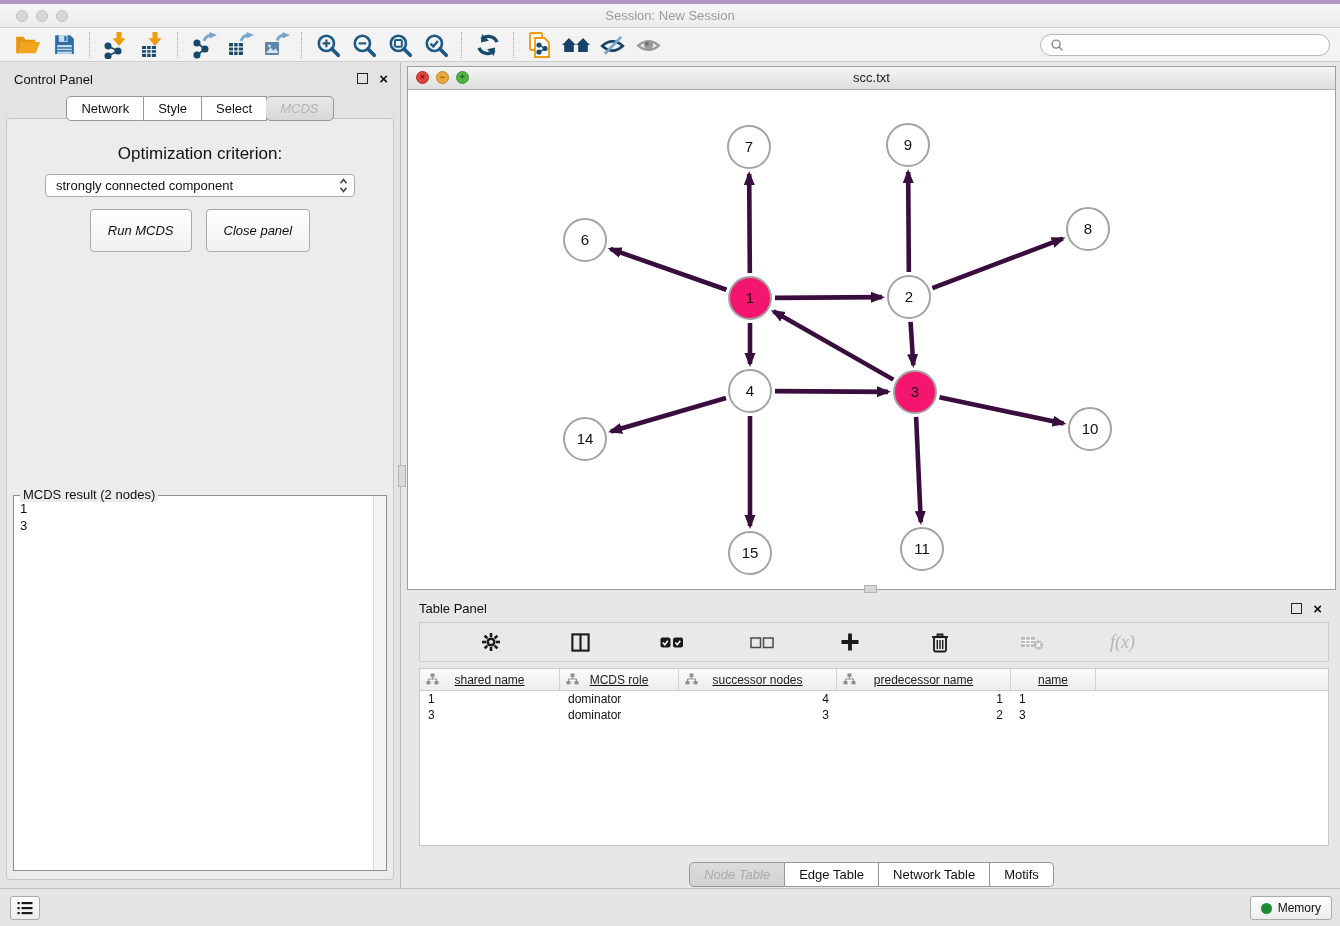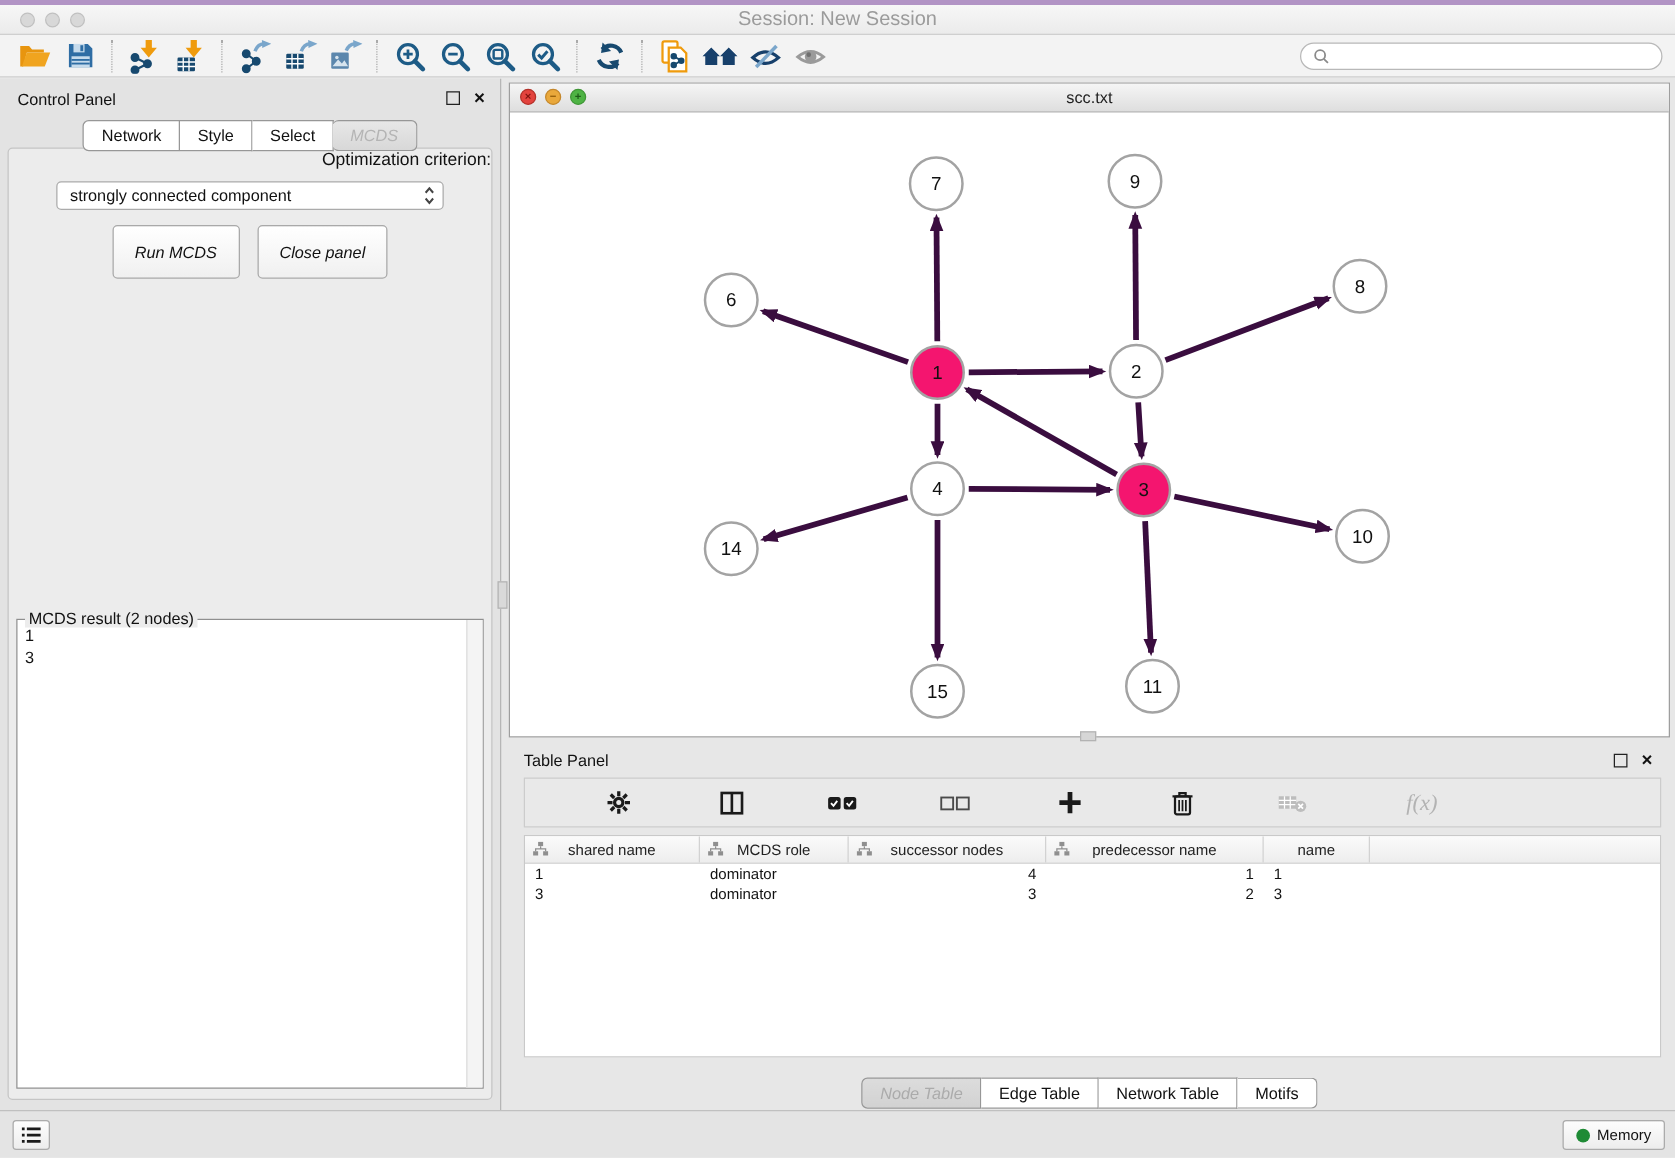--- a/index.html
+++ b/index.html
@@ -4,42 +4,42 @@
 <style>
   html,body{margin:0;padding:0;background:#e7e7e7;}
   #app{position:relative;width:1340px;height:926px;background:#e7e7e7;overflow:hidden;
        font-family:"Liberation Sans",sans-serif;color:#111;}
   
   .top-strip{position:absolute;top:0;left:0;width:100%;height:4px;background:#b294c5;}
   .titlebar{position:absolute;top:4px;left:0;width:100%;height:24px;
             background:linear-gradient(#f7f7f7,#ebebeb);border-bottom:1px solid #cfcfcf;box-sizing:border-box;}
   .tl-group{position:absolute;left:16px;top:6px;display:flex;gap:8px;}
   .tl{width:12px;height:12px;border-radius:50%;background:#d8d8d8;border:1px solid #c0c0c0;box-sizing:border-box;}
-  .main-title{text-align:center;line-height:23px;font-size:16px;color:#9b9b9b;}
+  .main-title{text-align:center;line-height:23px;font-size:13px;color:#9b9b9b;}
   .toolbar{position:absolute;top:28px;left:0;width:100%;height:34px;background:#f3f3f3;
            border-bottom:1px solid #cecece;display:flex;align-items:center;padding:0 10px;box-sizing:border-box;}
   .tbtn{width:36px;height:30px;display:flex;align-items:center;justify-content:center;flex:0 0 auto;}
   .tsep{width:1px;height:26px;border-left:1px dotted #aaa;margin:0 7px;flex:0 0 auto;}
   .searchbox{margin-left:auto;width:290px;height:22px;background:#fff;border:1px solid #b8b8b8;border-radius:12px;
              display:flex;align-items:center;padding:0 8px;gap:5px;box-sizing:border-box;}
   .searchbox input{border:none;outline:none;flex:1;font-size:12px;background:transparent;font-family:inherit;}
   
   .control-panel{position:absolute;left:0;top:63px;width:401px;height:825px;background:#e3e3e3;
                  border-right:1px solid #b6b6b6;box-sizing:border-box;}
   .cp-title{position:absolute;left:14px;top:9px;font-size:13px;}
   .panel-icons{position:absolute;right:12px;top:8px;display:flex;gap:11px;align-items:center;}
   .restore-box{width:9px;height:9px;border:1.5px solid #222;}
   .close-x{font-size:15px;font-weight:bold;line-height:1;color:#111;}
   .cp-tabs{position:absolute;top:33px;left:0;right:0;display:flex;justify-content:center;z-index:2;}
   .tab{background:#fff;border:1px solid #979797;border-left:none;padding:4px 14px;font-size:13px;color:#111;}
   .tab.first{border-left:1px solid #979797;border-top-left-radius:5px;border-bottom-left-radius:5px;}
   .tab.sel-gray{background:linear-gradient(#e7e7e7,#d8d8d8);color:#b4b4b4;border-radius:5px;margin-left:-1px;font-style:italic;}
   .cp-body{position:absolute;left:6px;right:6px;top:55px;bottom:8px;background:#ececec;
            border:1px solid #c5c5c5;border-radius:4px;}
-  .opt-label{text-align:right;font-size:14px;}
+  .opt-label{text-align:center;margin-top:25px;font-size:17px;}
   .combo{margin:10px auto 0;width:310px;height:23px;background:#fff;border:1px solid #ababab;border-radius:4px;
          display:flex;align-items:center;box-sizing:border-box;padding:0 6px 0 10px;}
   .combo-text{flex:1;font-size:13px;}
   .btn-row{display:flex;justify-content:center;gap:14px;margin-top:12px;}
   .pbtn{background:linear-gradient(#ffffff,#f0f0f0);border:1px solid #a9a9a9;border-radius:4px;
         font-size:13px;padding:13px 17px;color:#111;font-style:italic;}
   .fieldset{position:absolute;left:6px;right:6px;top:376px;bottom:8px;border:1px solid #8f8f8f;background:#fff;}
   .fieldset-legend{position:absolute;top:-9px;left:6px;background:#ececec;padding:0 3px;font-size:13px;color:#111;text-align:center;}
   .result-text{position:absolute;left:6px;top:4px;right:18px;bottom:2px;font-size:13px;line-height:17px;
                white-space:pre;color:#111;overflow:hidden;}
@@ -56,25 +56,25 @@
   .tl2.green{background:#4eb344;border:1px solid #3f9636;color:#1d5c18;}
   .nw-title{text-align:center;line-height:21px;font-size:13px;color:#222;}
   #graph-svg{display:block;}
   .v-handle{position:absolute;left:398px;top:465px;width:8px;height:22px;background:#d9d9d9;border:1px solid #b3b3b3;box-sizing:border-box;}
   .h-handle{position:absolute;left:864px;top:585px;width:13px;height:8px;background:#d6d6d6;border:1px solid #b3b3b3;box-sizing:border-box;}
   
   .table-panel{position:absolute;left:407px;top:596px;width:929px;height:292px;}
   .tp-title{position:absolute;left:12px;top:5px;font-size:13px;}
   .tp-toolbar{position:absolute;left:12px;right:7px;top:26px;height:40px;background:#e9e9e9;border:1px solid #cccccc;
               display:flex;align-items:center;gap:16px;padding:0 12px;box-sizing:border-box;}
-  .tpbtn{width:26px;height:26px;display:flex;align-items:center;justify-content:flex-end;margin-left:48px;}
+  .tpbtn{width:26px;height:26px;display:flex;align-items:center;justify-content:flex-start;margin-left:48px;}
   .fx{font-family:"Liberation Serif",serif;font-style:italic;color:#b3b3b3;font-size:18px;}
   .tp-table{position:absolute;left:12px;right:7px;top:72px;height:178px;background:#fff;border:1px solid #c9c9c9;
             box-sizing:border-box;overflow:hidden;}
-  .thead{display:flex;height:21px;border-bottom:1px solid #cdcdcd;background:linear-gradient(#fbfbfb,#ededed);}
+  .thead{display:flex;height:21px;border-bottom:1px solid #cdcdcd;background:linear-gradient(#fbfbfb,#ededed);text-decoration:underline;}
   .th{position:relative;display:flex;align-items:center;justify-content:center;font-size:12px;color:#222;
       border-right:1px solid #d2d2d2;box-sizing:border-box;flex:0 0 auto;}
   .th .treeicon{position:absolute;left:6px;top:4px;}
   .w0{width:140px}.w1{width:119px}.w2{width:158px}.w3{width:174px}.w4{width:85px}
   .trow{display:flex;height:16px;font-size:12px;color:#111;}
   .td{box-sizing:border-box;padding:0 8px;line-height:16px;flex:0 0 auto;}
   .td.right{text-align:right;}
   .tp-tabs{position:absolute;left:0;right:0;top:266px;display:flex;justify-content:center;}
   .tab.gray-first{background:linear-gradient(#dcdcdc,#d2d2d2);color:#ababab;border-left:1px solid #979797;
                   border-top-left-radius:5px;border-bottom-left-radius:5px;font-style:italic;}

